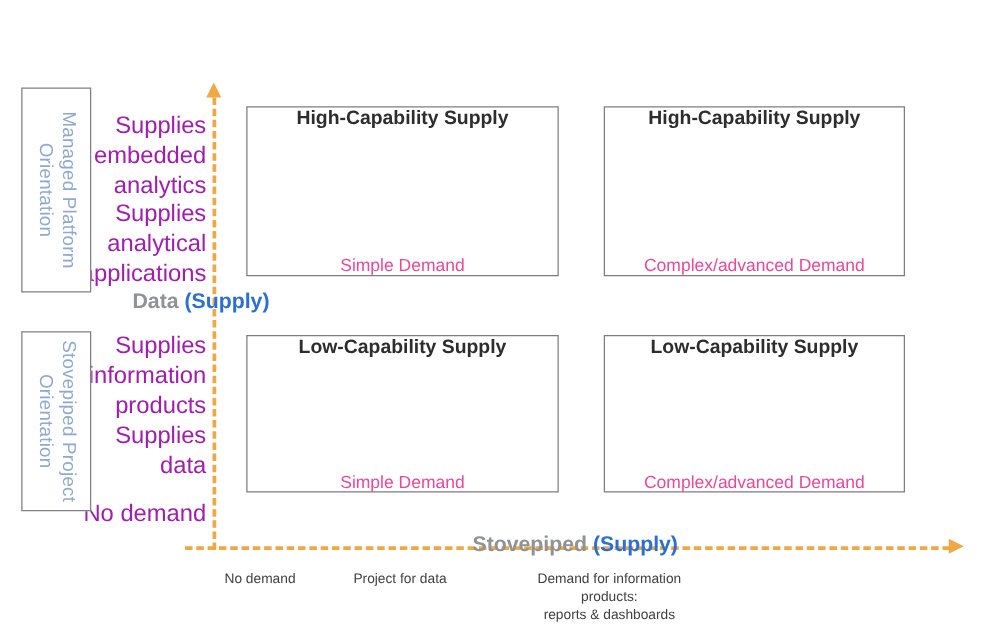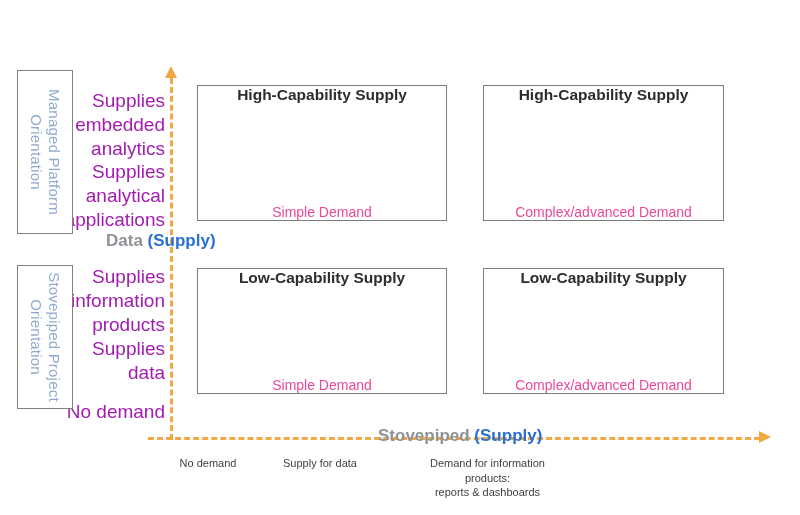--- a/index.html
+++ b/index.html
@@ -203,18 +203,18 @@
   <div class="quad bl">
     <div class="q-title">Low-Capability Supply</div>
     <div class="q-sub">Simple Demand</div>
   </div>
   <div class="quad br">
     <div class="q-title">Low-Capability Supply</div>
     <div class="q-sub">Complex/advanced Demand</div>
   </div>
 
   <div class="xtick x1" style="white-space:pre-line">No demand</div>
-  <div class="xtick x2" style="white-space:pre-line">Supply for data</div>
+  <div class="xtick x2" style="white-space:pre-line">Project for data</div>
   <div class="xtick x3" style="white-space:pre-line">Demand for information
 products:
 reports &amp; dashboards</div>
 
 </div>
 
 </body></html>

